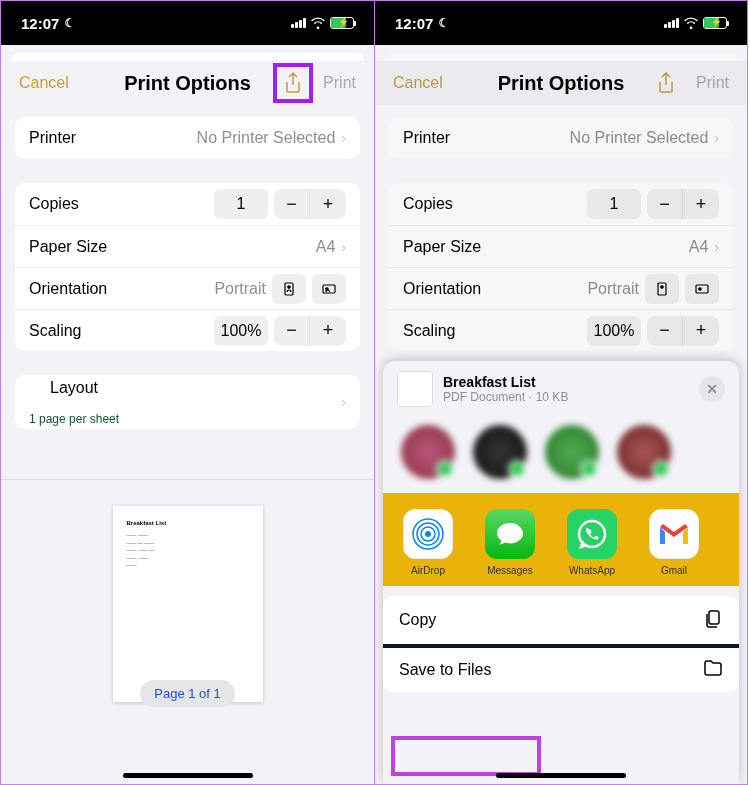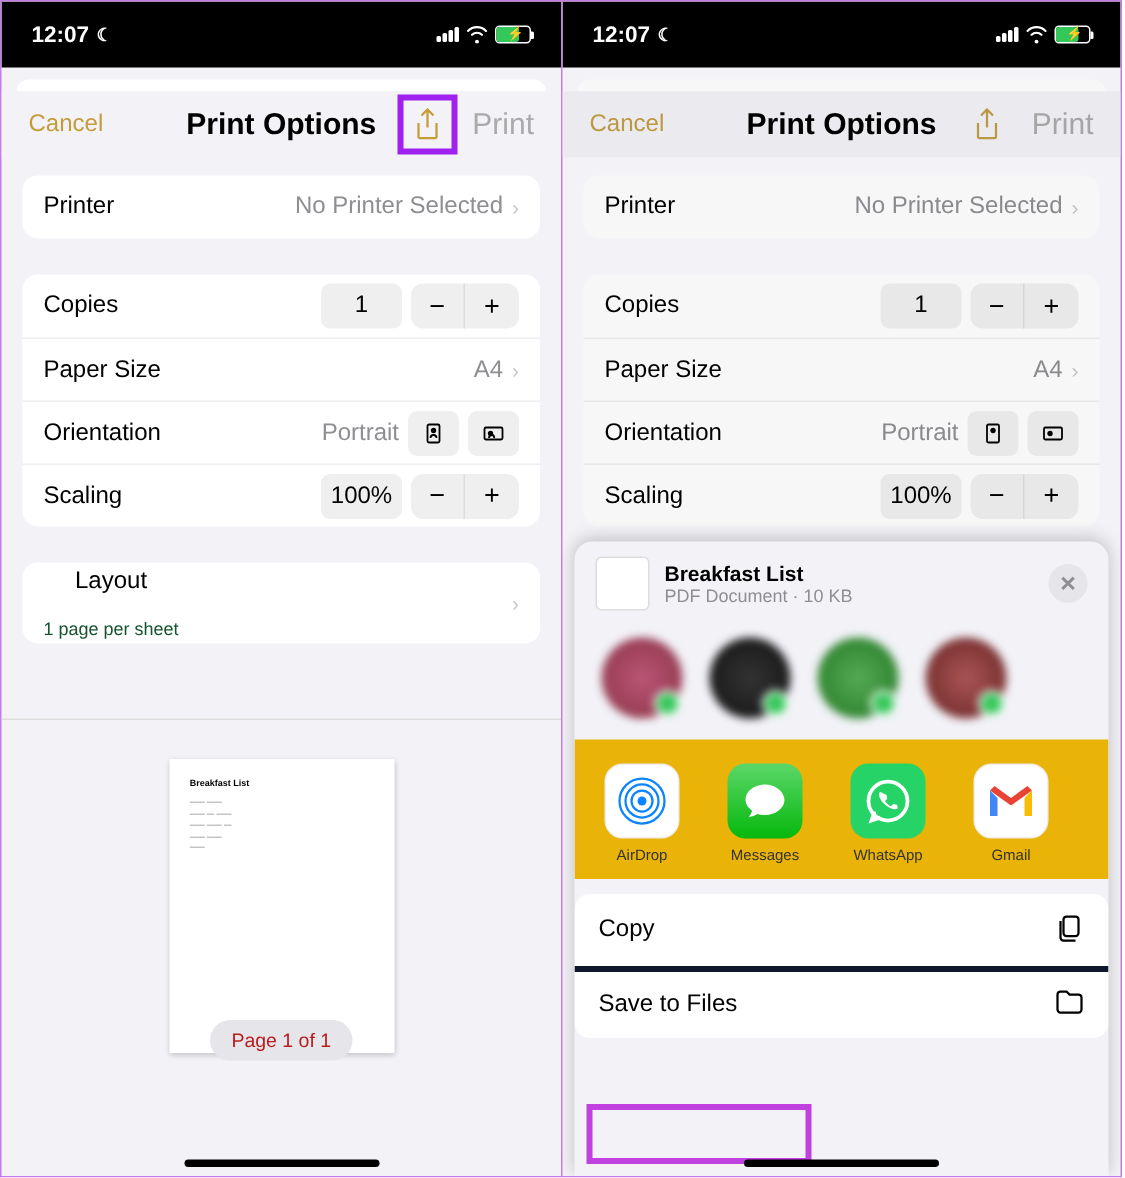--- a/index.html
+++ b/index.html
@@ -20,21 +20,21 @@
   .battery-bolt { position:absolute; left:7px; top:-1px; font-size:9px; color:#000; }
   
   .sheet-stub { height: 8px; background: #fff; margin: 8px 10px 0; border-radius: 10px 10px 0 0; }
   .navbar { height: 44px; display: flex; align-items: center; justify-content: space-between; padding: 0 18px; position: relative; background: #f2f2f7; }
   .nav-cancel { color: #c69c3a; font-size: 16px; }
   .nav-title { position: absolute; left: 0; right: 0; text-align: center; font-weight: 600; font-size: 20px; pointer-events: none; }
   .nav-right { display: flex; align-items: center; gap: 10px; }
   .share-btn { width: 40px; height: 40px; display: flex; align-items: center; justify-content: center; }
   .share-icon { width: 18px; height: 22px; position: relative; }
   .share-icon svg { width: 100%; height: 100%; }
-  .nav-print { color: #aaa; font-size: 20px; }
+  .nav-print { color: #aaa; font-size: 16px; }
   .highlight-box { border: 4px solid #a020f0; }
   
   .list { margin: 12px 14px 0; background: #fff; border-radius: 10px; overflow: hidden; }
   .list.mt { margin-top: 24px; }
   .row { display: flex; align-items: center; justify-content: space-between; height: 42px; padding: 0 14px; text-align: center; }
   .row + .row { border-top: 1px solid #eee; }
   .row-label { font-size: 16px; color: #000; }
   .row-sub { font-size: 12px; color: #14532d; }
   .row-right { display: flex; align-items: center; gap: 6px; }
   .row-val { font-size: 16px; color: #8e8e93; }
@@ -46,21 +46,21 @@
   .stepper { display: flex; background: #efeff0; border-radius: 8px; height: 30px; }
   .stepper-btn { width: 36px; display: flex; align-items: center; justify-content: center; font-size: 18px; color: #000; }
   .stepper-btn:first-child { border-right: 1px solid #ddd; }
   .orient-btn { width: 34px; height: 30px; background: #efeff0; border-radius: 6px; display: flex; align-items: center; justify-content: center; font-size: 14px; }
   .orient-btn.sel { background: #efeff0; }
   
   .preview-area { margin-top: 50px; display: flex; flex-direction: column; align-items: center; border-top:1px solid #ddd; padding-top:26px; }
   .page { width: 150px; height: 196px; background: #fff; box-shadow: 0 1px 4px rgba(0,0,0,0.2); padding: 14px; }
   .page-title { font-size: 6px; font-weight: 600; margin-bottom: 6px; }
   .page-line { font-size: 5px; color: #555; line-height: 1.5; }
-  .page-ind { margin-top: -22px; background: #e5e5ea; color: #b91c1c; font-size: 13px; padding: 6px 14px; border-radius: 14px; text-align: center; }
+  .page-ind { margin-top: -22px; background: #e5e5ea; color: #1d4ed8; font-size: 13px; padding: 6px 14px; border-radius: 14px; text-align: center; }
   .home-ind { position: absolute; bottom: 6px; left: 50%; transform: translateX(-50%); width: 130px; height: 5px; background: #000; border-radius: 3px; }
   
   
   .dimmed { filter: saturate(0.9) brightness(0.97); }
   
   .share-sheet { position: absolute; left: 8px; right: 8px; bottom: 0; top: 360px; background: #f2f2f7; border-radius: 12px 12px 0 0; box-shadow: 0 -2px 12px rgba(0,0,0,0.2); overflow: hidden; }
   .ss-header { display: flex; align-items: center; padding: 10px 14px; gap: 10px; }
   .ss-thumb { width: 36px; height: 36px; background: #fff; border: 1px solid #ddd; border-radius: 4px; }
   .ss-info { flex: 1; }
   .ss-title { font-size: 14px; font-weight: 600; color: #000; }

